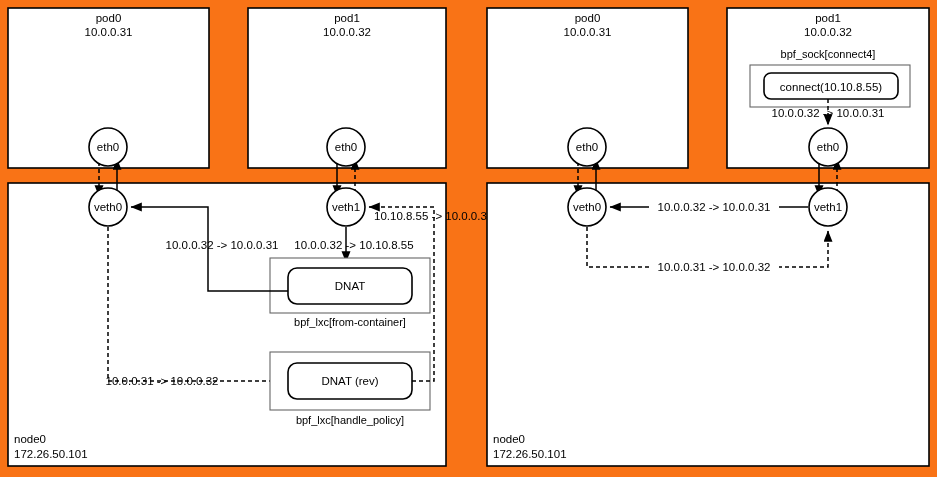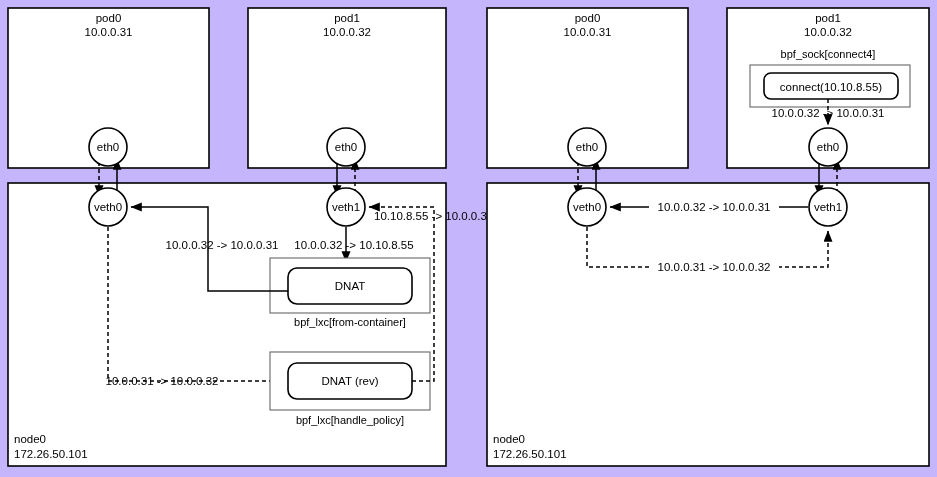--- a/index.html
+++ b/index.html
@@ -7,21 +7,21 @@
     padding: 0;
     background: #ffffff;
   }
   body {
     font-family: "Liberation Sans", sans-serif;
   }
   #canvas {
     position: relative;
     width: 937px;
     height: 477px;
-    background: #c4b5fd;
+    background: #f97316;
     overflow: hidden;
   }
   svg.diagram {
     position: absolute;
     left: 0;
     top: 0;
     width: 937px;
     height: 477px;
   }
   .box-fill { fill: #ffffff; stroke: #000000; stroke-width: 1.6; }

